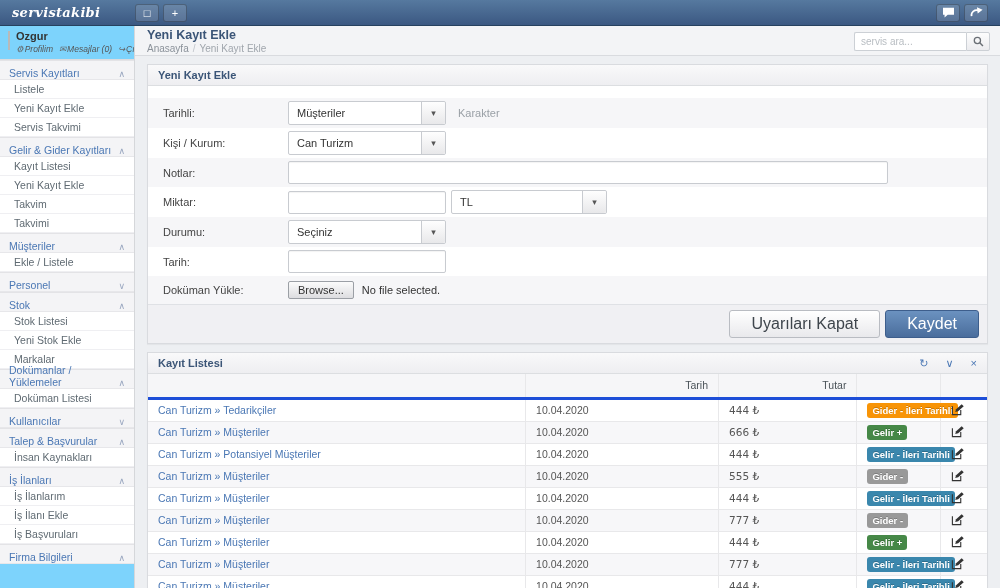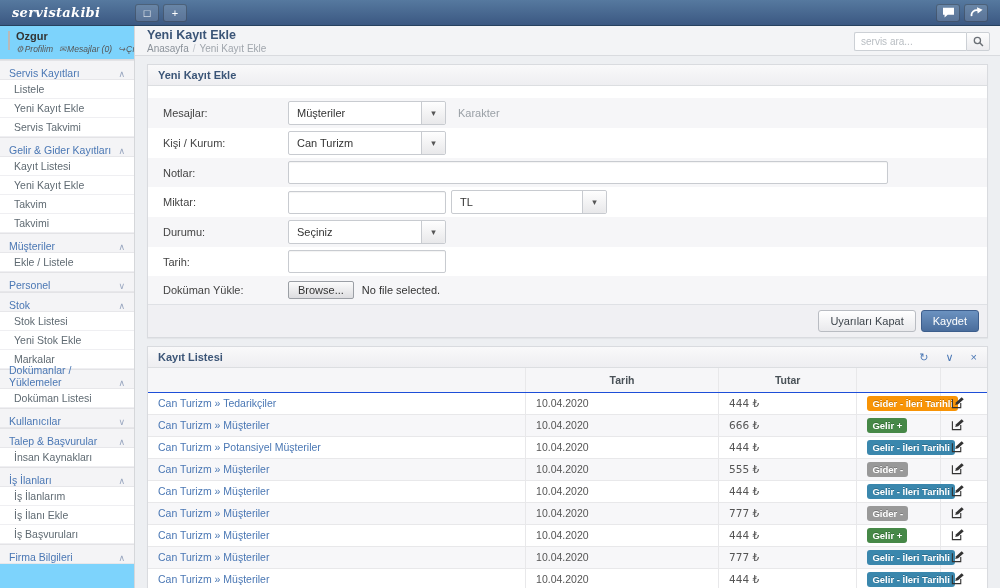--- a/index.html
+++ b/index.html
@@ -60,27 +60,27 @@
   .w155 { width: 158px; } .wWide { width: 600px; }
   .selbox { height: 24px; border: 1px solid #c8cbd0; border-radius: 2px; background: #fff; display: inline-flex; align-items: center; cursor: pointer; }
   .selbox .sel-text { padding: 0 8px; font-size: 11px; color: #333; flex: 1; }
   .selbox .caret-box { width: 24px; align-self: stretch; border-left: 1px solid #c8cbd0; background: linear-gradient(#fefefe, #e8e8ea); display: flex; align-items: center; justify-content: center; color: #555; font-size: 9px; border-radius: 0 2px 2px 0; }
   .sel155 { width: 158px; } .sel-tl { width: 156px; margin-left: 5px; }
   .helper { color: #9aa0a6; margin-left: 12px; }
   .file-row { display: flex; align-items: center; }
   .browse-btn { border: 1px solid #9b9fa5; background: linear-gradient(#fbfbfb, #dddde0); border-radius: 2px; padding: 2px 9px; font-size: 11px; color: #333; cursor: pointer; }
   .file-label { margin-left: 8px; color: #333; }
   .form-foot { background: #f0f0f3; border-top: 1px solid #dfe1e5; padding: 5px 8px; display: flex; justify-content: flex-end; gap: 5px; }
-  .btn { font-size: 11px; border-radius: 3px; padding: 4px 11px; cursor: pointer; font-family: "Liberation Sans", sans-serif; }
+  .btn { font-size: 16px; border-radius: 3px; padding: 4px 21px; cursor: pointer; font-family: "Liberation Sans", sans-serif; }
   .btn-default { border: 1px solid #b9bcc2; background: linear-gradient(#ffffff, #e9e9ec); color: #3e454c; }
   .btn-primary { border: 1px solid #3d5e8c; background: linear-gradient(#6b92c0, #4a6d9c); color: #fff; }
 
   
   table.records { width: 100%; border-collapse: collapse; font-size: 10.5px; table-layout: fixed; }
-  .records th { text-align: center; font-weight: bold; color: #4a5258; background: #f6f6f8; border-bottom: 1px solid #1d4ed8; padding: 5px 10px; height: 24px; }
+  .records th { text-align: right; font-weight: normal; color: #4a5258; background: #f6f6f8; border-bottom: 3px solid #1d4ed8; padding: 5px 10px; height: 24px; }
   .records td { padding: 3px 10px; border-bottom: 1px solid #e8e8ea; height: 18px; color: #555; }
   .records th + th, .records td + td { border-left: 1px solid #e8e8ea; }
   .records tr.even td { background: #f7f7f9; }
   .records a { color: #4a77b4; text-decoration: none; cursor: pointer; }
   .records .amt { font-family: "DejaVu Sans", sans-serif; }
   .col-name { width: 45%; } .col-date { width: 23%; } .col-amt { width: 16.5%; } .col-badge { width: 10%; } .col-edit { width: 5.5%; }
   .badge { display: inline-block; font-size: 9.5px; font-weight: bold; color: #fff; padding: 2px 5px; border-radius: 3px; white-space: nowrap; text-shadow: 0 -1px 0 rgba(0,0,0,.2); }
   .edit-cell { text-align: left; }
   .edit-ic { display: inline-block; cursor: pointer; line-height: 0; }
 </style>
@@ -210,21 +210,21 @@
 
       <div class="content">
 
         <div class="panel">
           <div class="panel-head">
             <span class="panel-title">Yeni Kayıt Ekle</span>
           </div>
           <div class="form-spacer"></div>
           <div>
             <div class="frow">
-              <div class="flabel">Mesajlar:</div>
+              <div class="flabel">Tarihli:</div>
               <div class="selbox sel155">
                 <span class="sel-text">Müşteriler</span>
                 <span class="caret-box">▾</span>
               </div>
               <span class="helper">Karakter</span>
             </div>
             <div class="frow">
               <div class="flabel">Kişi / Kurum:</div>
               <div class="selbox sel155">
                 <span class="sel-text">Can Turizm</span>

